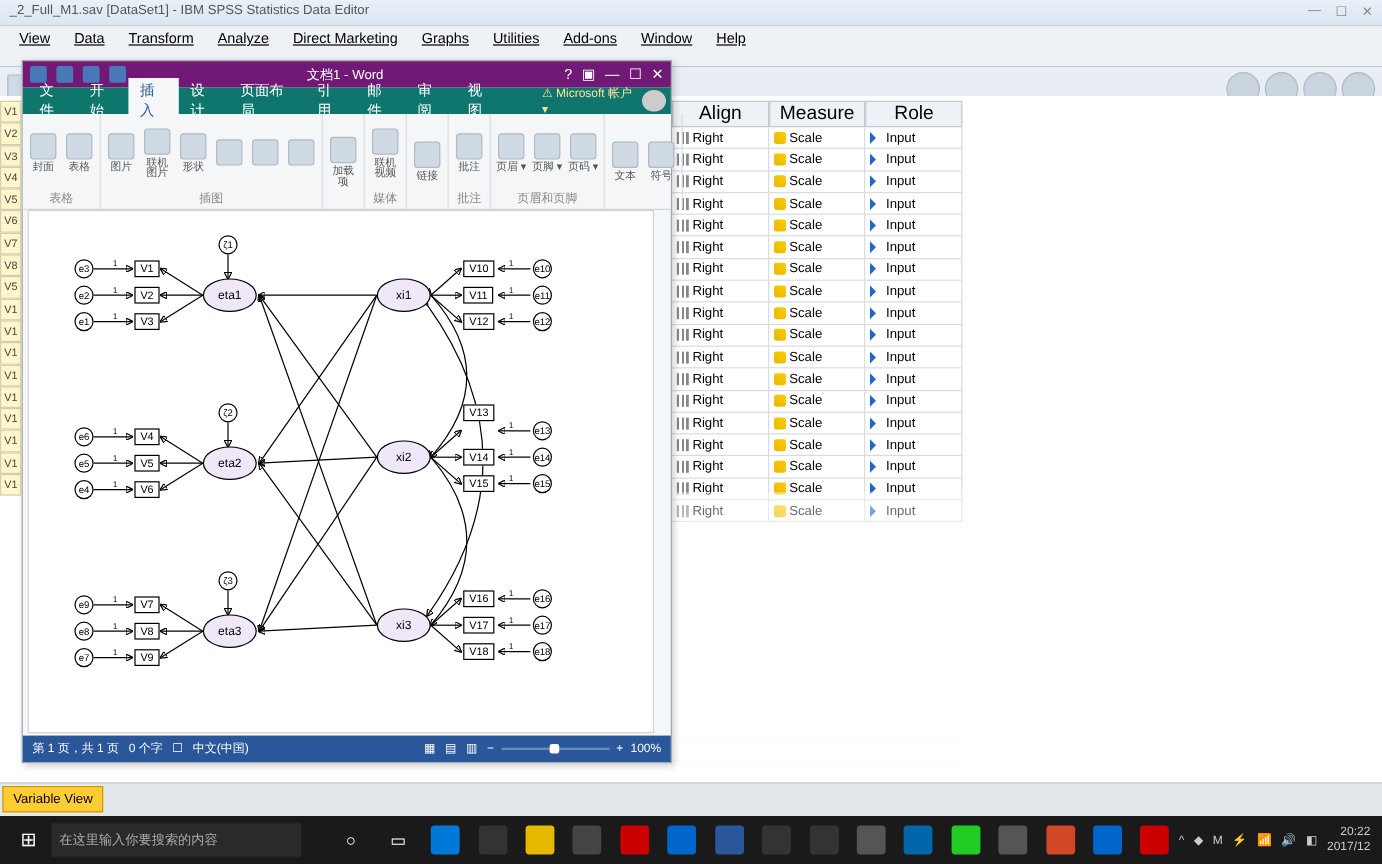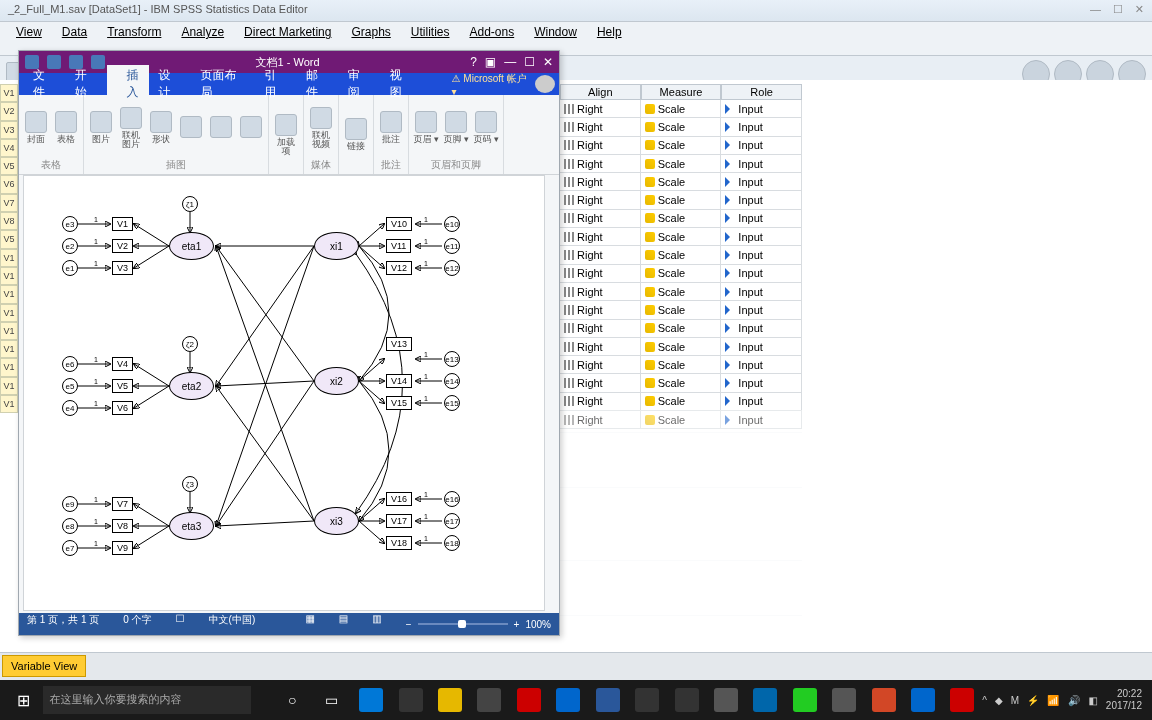--- a/index.html
+++ b/index.html
@@ -13,21 +13,21 @@
 .spss-tool { height:36px; background:#e8eef4; border-bottom:1px solid #c0c8d0; display:flex; align-items:center; padding:0 6px; gap:4px; }
 .spss-tool .ticon { width:24px; height:24px; background:#d0dae4; border:1px solid #b0bac4; border-radius:2px; }
 .spss-tool .ticon.big { width:28px; height:28px; border-radius:14px; background:#cad4de; }
 
 
 .spss-body { position:absolute; top:80px; left:0; right:0; bottom:68px; background:#fff; }
 .spss-rowhdr { position:absolute; left:0; top:4px; width:18px; }
 .spss-rowhdr div { height:18.3px; font-size:9px; color:#444; background:#fff6cc; border:1px solid #d0d0b0; text-align:center; line-height:17px; }
 .spss-cols { position:absolute; top:4px; left:560px; right:350px; }
 .colhead { display:flex; }
-.colhead div { flex:1; background:#eef2f6; border:1px solid #c0c8d0; font-size:11px; text-align:center; padding:1px 0; }
+.colhead div { flex:1; background:#eef2f6; border:1px solid #c0c8d0; font-size:16px; text-align:center; padding:1px 0; }
 .gridrow { display:flex; height:18.3px; }
 .gridrow div { flex:1; border-right:1px solid #d8dce0; border-bottom:1px solid #d8dce0; font-size:11px; padding:0 4px; display:flex; align-items:center; gap:3px; }
 .ic-sm { width:10px; height:10px; display:inline-block; }
 .ic-align { background:linear-gradient(90deg,#888 0 2px,transparent 2px 4px,#888 4px 6px,transparent 6px 8px,#888 8px 10px); }
 .ic-scale { background:linear-gradient(45deg,#e6b800,#ffcc00); border-radius:2px; }
 .ic-input { width:10px; height:10px; border-left:5px solid #2266cc; border-top:5px solid transparent; border-bottom:5px solid transparent; }
 
 
 .emptygrid { position:absolute; top:330px; left:560px; right:350px; bottom:0; background:repeating-linear-gradient(0deg,#fff 0 18px,#f4f6f8 18px 18.3px),repeating-linear-gradient(90deg,transparent 0 76px,#e8ecf0 76px 77px); opacity:.4; }
 
@@ -36,35 +36,35 @@
 .tab-vv { display:inline-block; background:#ffcc33; border:1px solid #cc9900; font-size:11px; padding:4px 8px; margin:2px 12px 0 2px; }
 .spss-status { position:absolute; bottom:22px; right:6px; font-size:11px; color:#333; display:flex; gap:24px; }
 .spss-status span { border:1px solid #ccc; padding:1px 12px; background:#f4f4f4; }
 
 
 .word { position:absolute; top:50px; left:18px; width:542px; height:586px; background:#f4f6f8; border:1px solid #a0a8b0; box-shadow:2px 2px 6px rgba(0,0,0,.2); }
 .word-qat { height:22px; background:#701a75; display:flex; align-items:center; padding:0 6px; gap:8px; }
 .word-qat .qicon { width:14px; height:14px; background:#4878b8; border-radius:2px; }
 .word-qat .wtitle { flex:1; text-align:center; color:#fff; font-size:11px; }
 .word-qat .wbtns { display:flex; gap:8px; color:#fff; font-size:12px; }
-.word-tabs { height:22px; background:#1d4ed8; display:flex; color:#fff; font-size:12px; align-items:center; padding-left:4px; }
+.word-tabs { height:22px; background:#0f766e; display:flex; color:#fff; font-size:12px; align-items:center; padding-left:4px; }
 .word-tabs span { padding:2px 10px; cursor:pointer; }
-.word-tabs .active { background:#f4f6f8; color:#2a579a;text-align:right; }
+.word-tabs .active { background:#f4f6f8; color:#2a579a; }
 .word-tabs .fill { flex:1; }
 .word-tabs .acct { font-size:10px; color:#ffe099; padding-right:4px; }
 .word-tabs .acct::before { content:"⚠ "; }
 .word-ribbon { height:80px; background:#f4f6f8; border-bottom:1px solid #d0d4d8; display:flex; }
 .rgroup { border-right:1px solid #d8dce0; padding:2px 4px; display:flex; flex-direction:column; font-size:10px; color:#666; }
 .rgroup .ritems { flex:1; display:flex; gap:4px; align-items:center; }
 .ricon { width:26px; height:42px; display:flex; flex-direction:column; align-items:center; justify-content:center; gap:2px; }
 .ricon .ri { width:22px; height:22px; background:#d0dae4; border:1px solid #b0bac4; border-radius:3px; }
 .ricon .rl { font-size:9px; color:#555; text-align:center; line-height:1; }
 .rgroup .glabel { text-align:center; font-size:10px; color:#888; }
 .word-doc { position:absolute; top:124px; left:4px; right:14px; bottom:24px; background:#fff; border:1px solid #d0d4d8; overflow:hidden; }
-.word-status { position:absolute; bottom:0; left:0; right:0; height:22px; background:#2a579a; color:#fff; font-size:10px; display:flex; padding:0 8px; gap:24px; }
+.word-status { position:absolute; bottom:0; left:0; right:0; height:22px; background:#2a579a; color:#fff; font-size:10px; display:flex; align-items:center; padding:0 8px; gap:8px; }
 .word-status .fill { flex:1; }
 .word-status .zoom { display:flex; align-items:center; gap:6px; }
 .word-status .zslider { width:90px; height:2px; background:#6a8abf; position:relative; }
 .word-status .zslider::after { content:""; position:absolute; left:45%; top:-3px; width:8px; height:8px; background:#fff; border-radius:2px; }
 
 
 .sem { position:absolute; inset:0; }
 .latent { position:absolute; border:1px solid #000; border-radius:50%; background:#f0e8f8; font-size:10px; display:flex; align-items:center; justify-content:center; }
 .obs { position:absolute; border:1px solid #000; background:#fff; font-size:9px; padding:1px 4px; }
 .err { position:absolute; border:1px solid #000; border-radius:50%; background:#fff; width:16px; height:16px; font-size:8px; display:flex; align-items:center; justify-content:center; }
@@ -365,20 +365,33 @@
           <div class="ricon">
             <div class="ri"></div>
             <div class="rl">页脚 ▾</div>
           </div>
           <div class="ricon">
             <div class="ri"></div>
             <div class="rl">页码 ▾</div>
           </div>
         </div>
         <div class="glabel">页眉和页脚</div>
+      </div>
+      <div class="rgroup">
+        <div class="ritems">
+          <div class="ricon">
+            <div class="ri"></div>
+            <div class="rl">文本</div>
+          </div>
+          <div class="ricon">
+            <div class="ri"></div>
+            <div class="rl">符号</div>
+          </div>
+        </div>
+        <div class="glabel"></div>
       </div>
     </div>
   <div class="word-doc">
     <div class="sem" id="sem">
       <svg id="semsvg">
           <defs>
             <marker id="ah" markerWidth="6" markerHeight="6" refX="5" refY="3" orient="auto">
               <path d="M0,0 L6,3 L0,6 Z" fill="#000"></path>
             </marker>
           </defs>

